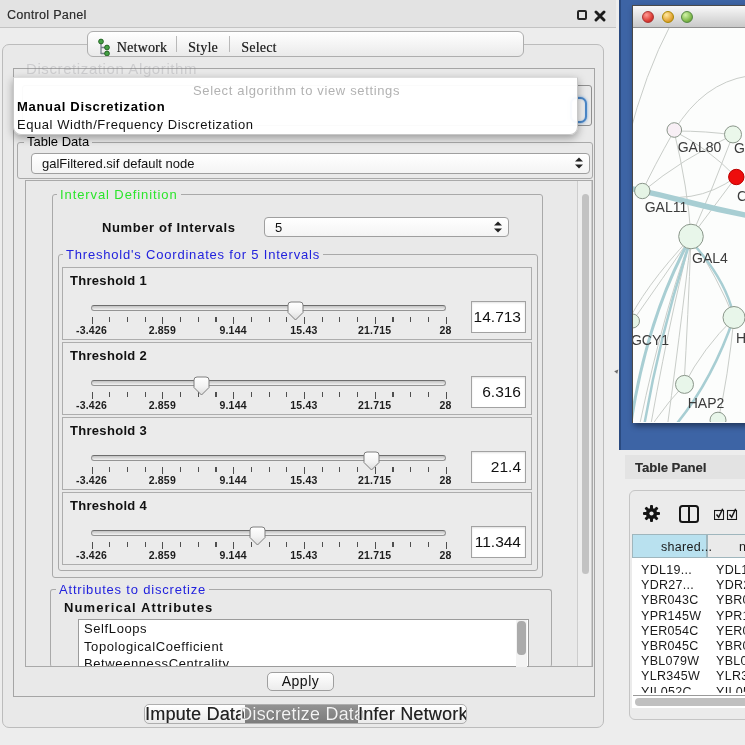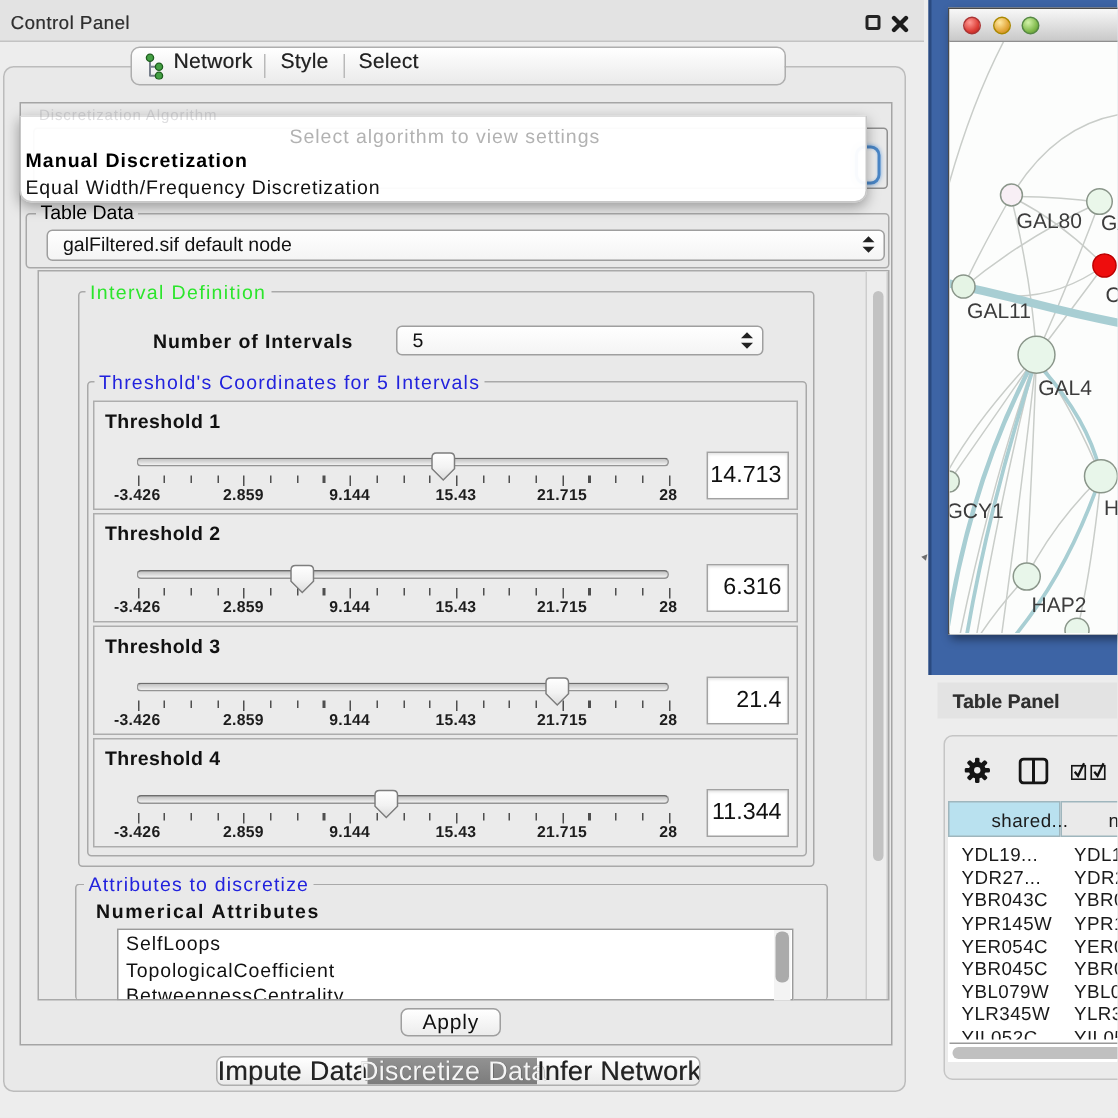--- a/index.html
+++ b/index.html
@@ -9,21 +9,21 @@
 
   
   #dock { left:0; top:0; width:618px; height:745px; background:#ededed; }
   #titlebar { left:0; top:0; width:616px; height:28px; background:#e3e3e3; border-bottom:1px solid #c3c3c3; }
   #titlebar .t { position:absolute; left:7px; top:8px; font-size:12.5px; letter-spacing:0.3px; color:#2f2f2f; text-shadow:0.3px 0 0 rgba(47,47,47,0.5); }
   #float-ic { left:577px; top:10px; width:10px; height:10px; border:2px solid #242424; border-radius:2px; }
   #tabpane { left:2px; top:44px; width:602px; height:684px; background:#e9e9e9; border:1px solid #bcbcbc; border-radius:7px; }
 
   
   #toptabs { left:87px; top:31px; width:437px; height:26px; background:linear-gradient(#ffffff,#eaeaea); border:1px solid #aeaeae; border-radius:6px; display:flex; align-items:stretch; overflow:hidden; font-size:14px; letter-spacing:0.2px; color:#222; text-shadow:0.3px 0 0 rgba(30,30,30,0.55); }
-  #toptabs .seg { display:flex; align-items:flex-start; justify-content:center; white-space:nowrap; }
+  #toptabs .seg { display:flex; align-items:flex-end; justify-content:center; white-space:nowrap;font-family:Liberation Serif, serif; }
   #toptabs .sep { width:1px; background:#b9b9b9; margin:4px 0; }
   #toptabs .dark { background:linear-gradient(#929292,#7c7c7c); color:#f4f4f4; }
 
   
   #cyni { left:13px; top:68px; width:582px; height:629px; background:#e9e9e9; border:1px solid #a5a5a5; }
 
   .groupbox { position:absolute; border:1px solid #a9a9a9; border-radius:3px; }
   .grouplabel { position:absolute; background:#e9e9e9; padding:0 3px; font-size:13px; white-space:nowrap; }
 
   .combo { position:absolute; background:linear-gradient(#ffffff,#f4f4f4); border:1px solid #9f9f9f; border-radius:4px; font-size:13px; color:#111; }
@@ -57,21 +57,21 @@
 
   #bottabs { left:144px; top:704px; width:323px; height:20px; background:linear-gradient(#ffffff,#eaeaea); border:1px solid #aeaeae; border-radius:5px; display:flex; overflow:hidden; font-size:18px; letter-spacing:0.2px; color:#222; text-shadow:0.3px 0 0 rgba(30,30,30,0.55); }
   #bottabs .seg { display:flex; align-items:center; justify-content:center; white-space:nowrap; }
   #bottabs .dark { background:linear-gradient(#929292,#7c7c7c); color:#f4f4f4; }
 
   
   #popup { left:13px; top:77px; width:565px; height:58px; background:rgba(255,255,255,0.96); border:1px solid #c8c8c8; border-top:1px solid #ddd; border-radius:1px 1px 8px 8px; box-shadow:0 3px 9px rgba(0,0,0,0.35); z-index:50; font-size:13px; }
   #popup .r1 { position:absolute; left:179px; top:5px; color:#b2b2b2; letter-spacing:0.65px;text-align:right; }
   #popup .r2 { position:absolute; left:3px; top:21px; font-weight:bold; color:#000; letter-spacing:0.7px; }
   #popup .r3 { position:absolute; left:3px; top:39px; color:#111; letter-spacing:0.55px; }
-  #ghostlbl { left:26px; top:72px; font-size:10px; letter-spacing:0.6px; color:rgba(125,125,132,0.25); z-index:51; }
+  #ghostlbl { left:26px; top:60px; font-size:15px; letter-spacing:0.6px; color:rgba(125,125,132,0.25); z-index:51; }
 
   
   #bluepanel { left:619px; top:0; width:126px; height:450px; background:#3d64a5; border-left:2.5px solid #2a4a80; }
   #netwin { left:632px; top:5px; width:120px; height:418px; border:1px solid #4a4a4a; box-shadow:2px 3px 6px rgba(0,0,0,0.45); background:#fff; }
   #nettitle { position:absolute; left:0; top:0; width:100%; height:22px; background:linear-gradient(#f8f8f8,#c9c9c9); border-bottom:1px solid #8f8f8f; }
   .tl { position:absolute; top:5px; width:12px; height:12px; border-radius:50%; }
   #netcontent { position:absolute; left:0; top:22px; width:100%; height:395px; overflow:hidden; background:#fcfdfc; }
 
   #tpbar { left:625px; top:455px; width:120px; height:24px; background:#e3e3e3;font-weight:bold; }
   #tpbar span { position:absolute; left:10px; top:5px; font-size:13px; color:#2f2f2f; text-shadow:0.3px 0 0 rgba(47,47,47,0.5); }

